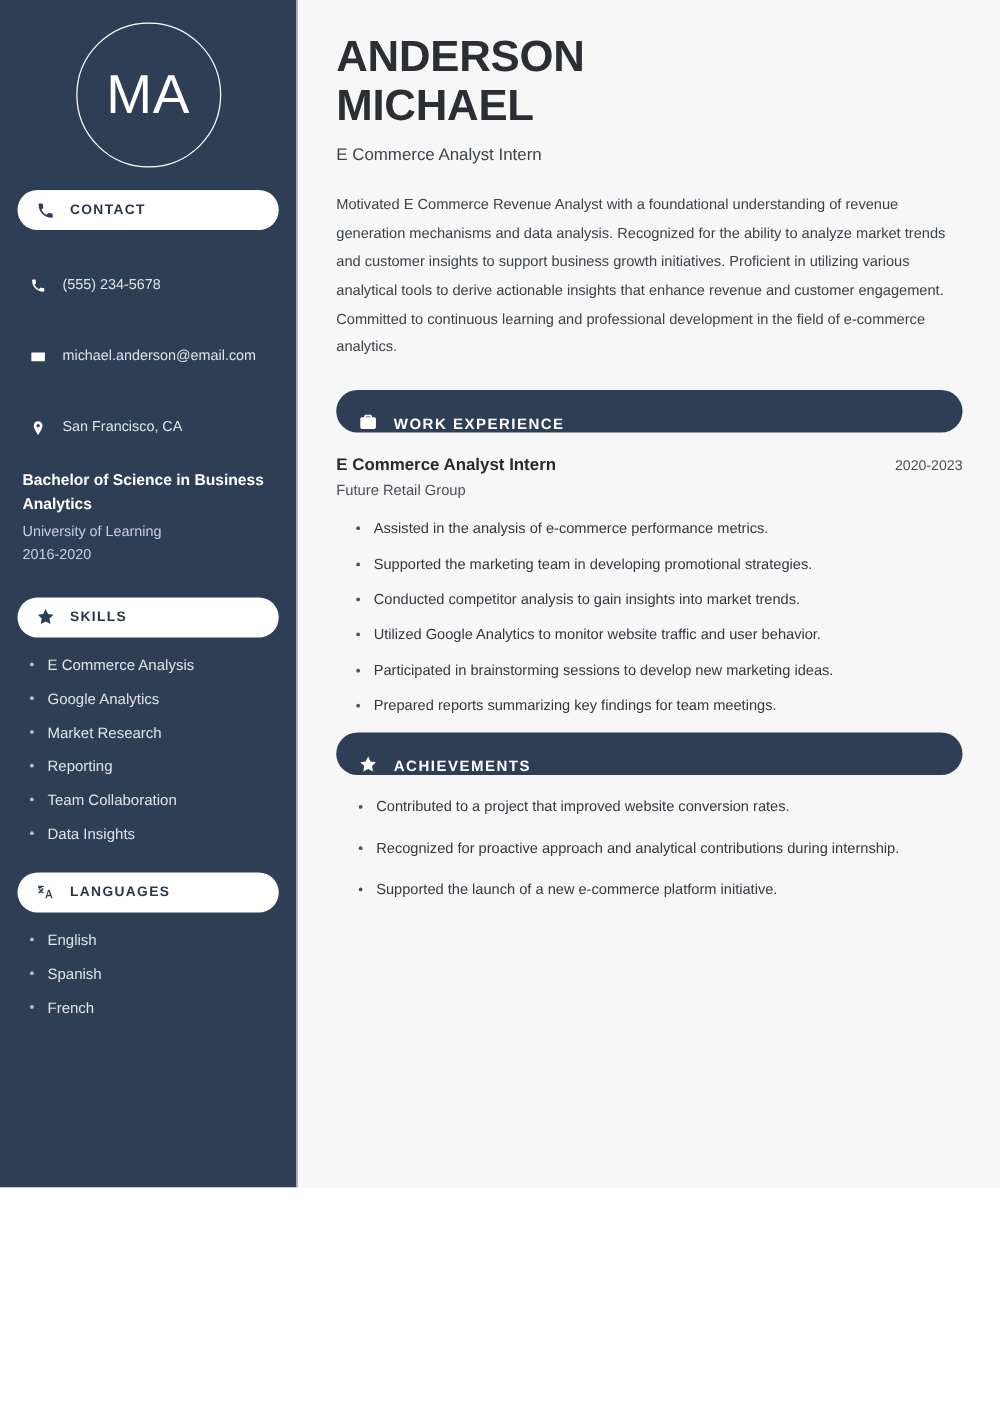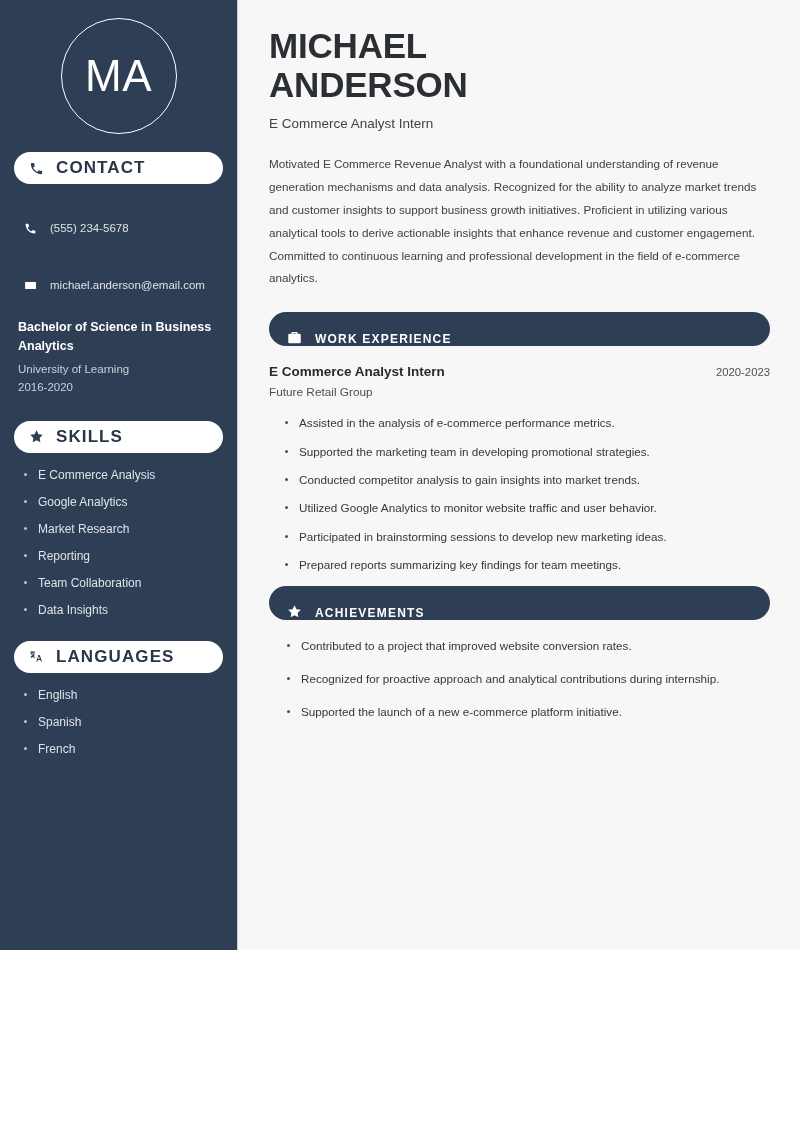--- a/index.html
+++ b/index.html
@@ -59,21 +59,21 @@
     border-radius: 16px;
     display: flex;
     align-items: center;
     padding-left: 14px;
     margin-bottom: 14px;
   }
   .pill .pic { display: flex; align-items: center; justify-content: center; width: 17px; height: 17px; }
   .pill .pic svg { width: 15px; height: 15px; fill: #2e3e55; }
   .pill-label {
     color: #2a3647;
-    font-size: 17px;
+    font-size: 11px;
     font-weight: 700;
     letter-spacing: 1.1px;
     margin-left: 11px;
   }
 
   .contact-list { margin-bottom: 20px; }
   .contact-row {
     display: flex;
     align-items: center;
     min-height: 25px;
@@ -249,20 +249,28 @@
         <span class="contact-text">(555) 234-5678</span>
       </div>
       <div class="contact-row">
         <span class="cic">
           <svg viewBox="0 0 24 24">
               <path d="M2 5.5h20v13H2v-13zm10 7.2L3.6 6.8h16.8L12 12.7z"></path>
             </svg>
         </span>
         <span class="contact-text">michael.anderson@email.com</span>
       </div>
+      <div class="contact-row">
+        <span class="cic">
+          <svg viewBox="0 0 24 24">
+              <path d="M12 2C8.4 2 5.5 4.9 5.5 8.5 5.5 13.4 12 22 12 22s6.5-8.6 6.5-13.5C18.5 4.9 15.6 2 12 2zm0 9a2.5 2.5 0 110-5 2.5 2.5 0 010 5z"></path>
+            </svg>
+        </span>
+        <span class="contact-text">San Francisco, CA</span>
+      </div>
     </div>
 
 
     <div class="edu-block">
       <div class="edu-degree">Bachelor of Science in Business Analytics</div>
       <div class="edu-school">University of Learning</div>
       <div class="edu-years">2016-2020</div>
     </div>
 
     <div class="pill">
@@ -296,22 +304,22 @@
       <li>English</li>
       <li>Spanish</li>
       <li>French</li>
     </ul>
 
   </aside>
 
   <main class="main">
 
     <div class="name-block">
+      <div class="name-line">ANDERSON</div>
       <div class="name-line">MICHAEL</div>
-      <div class="name-line">ANDERSON</div>
     </div>
     <div class="job-title">E Commerce Analyst Intern</div>
 
     <p class="summary">Motivated E Commerce Revenue Analyst with a foundational understanding of revenue generation mechanisms and data analysis. Recognized for the ability to analyze market trends and customer insights to support business growth initiatives. Proficient in utilizing various analytical tools to derive actionable insights that enhance revenue and customer engagement. Committed to continuous learning and professional development in the field of e-commerce analytics.</p>
 
     <div class="section-bar">
       <span class="sic">
         <svg viewBox="0 0 24 24">
             <path d="M9 3h6c1.1 0 2 .9 2 2v1h3c1.1 0 2 .9 2 2v11c0 1.1-.9 2-2 2H4c-1.1 0-2-.9-2-2V8c0-1.1.9-2 2-2h3V5c0-1.1.9-2 2-2zm0 3h6V5H9v1z"></path>
           </svg>

